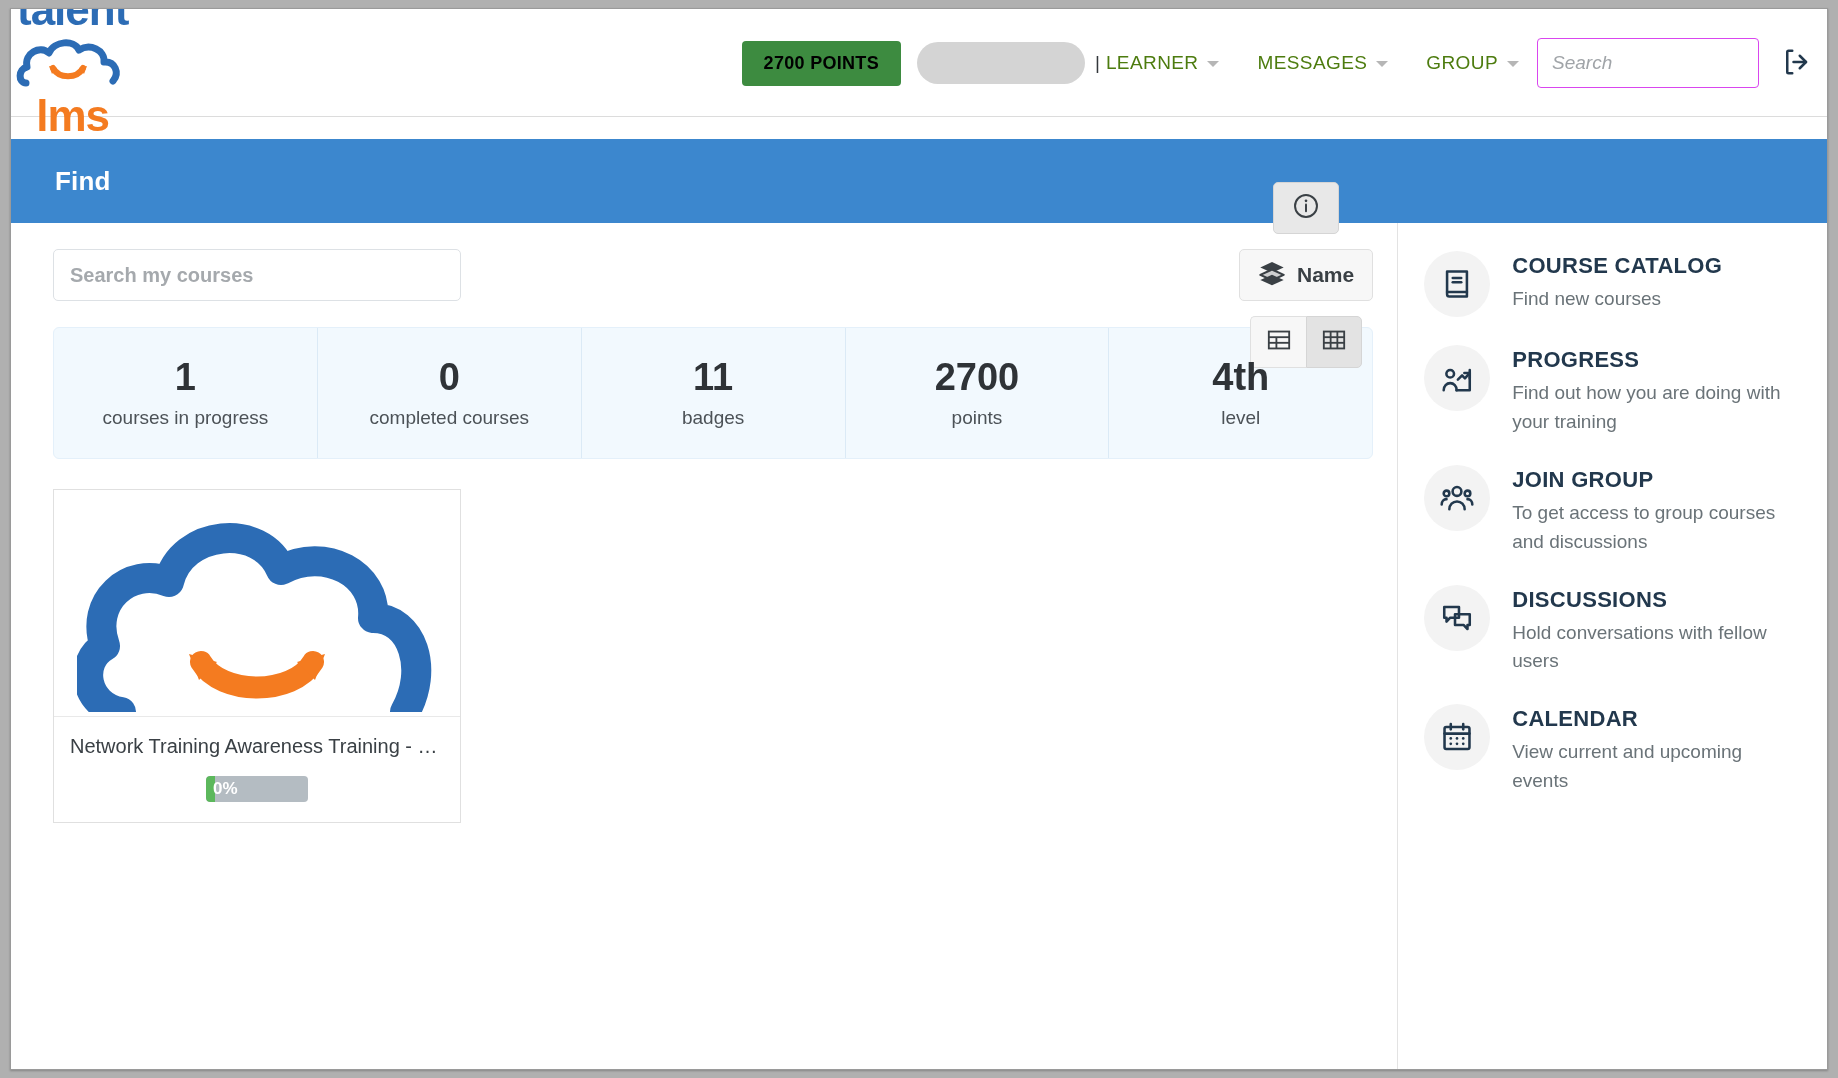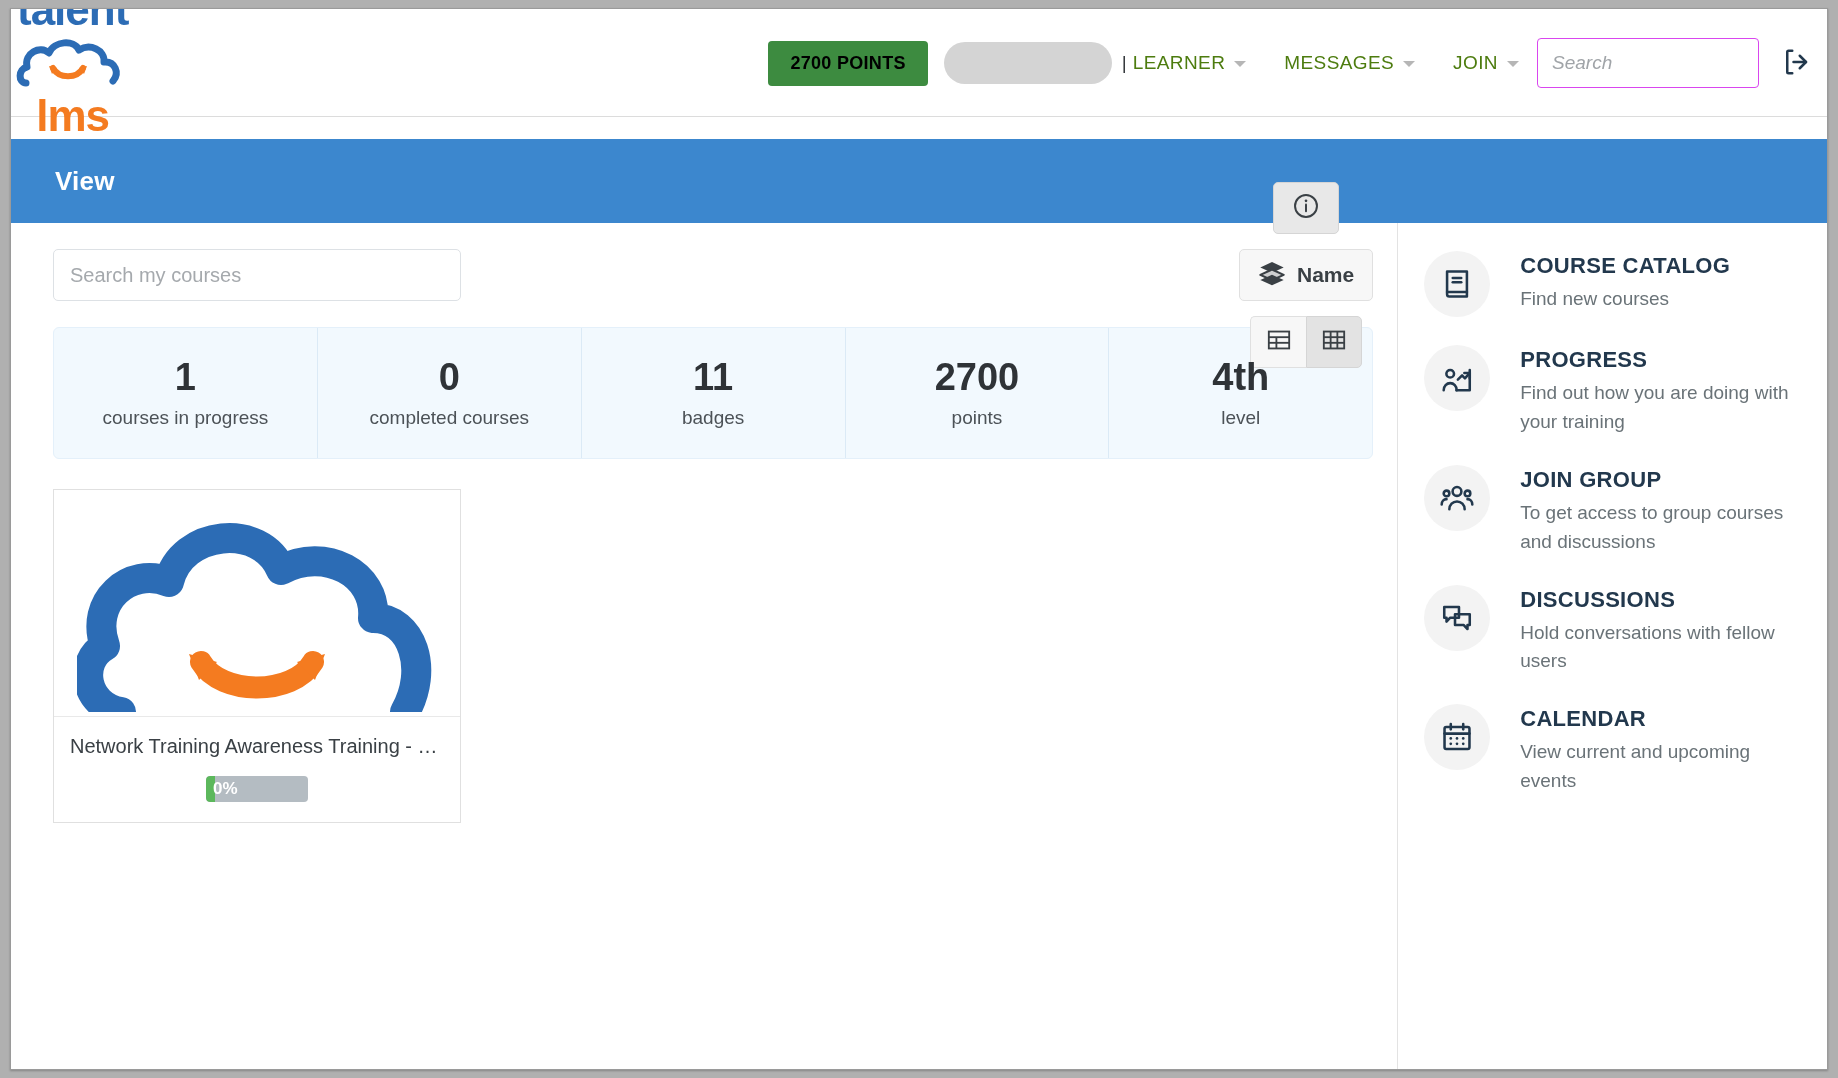--- a/index.html
+++ b/index.html
@@ -179,20 +179,21 @@
   .course-search {
     width: 408px;
     height: 52px;
     border: 1px solid #dde1e5;
     border-radius: 5px;
     padding: 0 16px;
     font-size: 20px;
     color: #555;
     font-family: "Liberation Sans", sans-serif;
     outline: none;
+    font-weight: bold;
   }
   .course-search::placeholder { color: #a5a9ad; }
 
   .toolbar-right {
     margin-left: auto;
     display: flex;
     align-items: center;
     gap: 15px;
     flex-direction: column;
   }
@@ -315,21 +316,20 @@
     font-weight: bold;
     color: #ffffff;
   }
 
   
   .side-item {
     display: flex;
     align-items: flex-start;
     margin-bottom: 28px;
     cursor: pointer;
-    gap: 8px;
   }
   .side-icon {
     width: 66px; height: 66px;
     border-radius: 50%;
     background: #f3f3f3;
     display: flex;
     align-items: center;
     justify-content: center;
     flex: 0 0 66px;
     margin-right: 22px;
@@ -378,39 +378,39 @@
       <span class="hdr-sep">|</span>
 
       <span class="hdr-link"><span>LEARNER</span><i class="caret"></i></span>
 
       <span class="hdr-gap"></span>
 
       <span class="hdr-link"><span>MESSAGES</span><i class="caret"></i></span>
 
       <span class="hdr-gap"></span>
 
-      <span class="hdr-link"><span>JOIN</span><i class="caret"></i></span>
+      <span class="hdr-link"><span>GROUP</span><i class="caret"></i></span>
 
       <input class="search-box" type="text" placeholder="Search" style="">
 
       <button class="logout-btn">
         <span>
           <svg width="30" height="30" viewBox="0 0 24 24" fill="none" stroke="#22384d" stroke-width="2" stroke-linecap="round" stroke-linejoin="round">
             <path d="M9 3 H6 a1 1 0 0 0 -1 1 v16 a1 1 0 0 0 1 1 h3"></path>
             <polyline points="15 17 20 12 15 7"></polyline>
             <line x1="20" y1="12" x2="10" y2="12"></line>
           </svg>
         </span>
       </button>
 
     </div>
   </div>
 
   <div id="page-title-bar">
-    <span class="title">View</span>
+    <span class="title">Find</span>
   </div>
 
   <div id="body-row">
 
     <div id="main-col">
 
       <div class="toolbar">
         <input class="course-search" type="text" placeholder="Search my courses" style="">
 
         <div class="toolbar-right">

